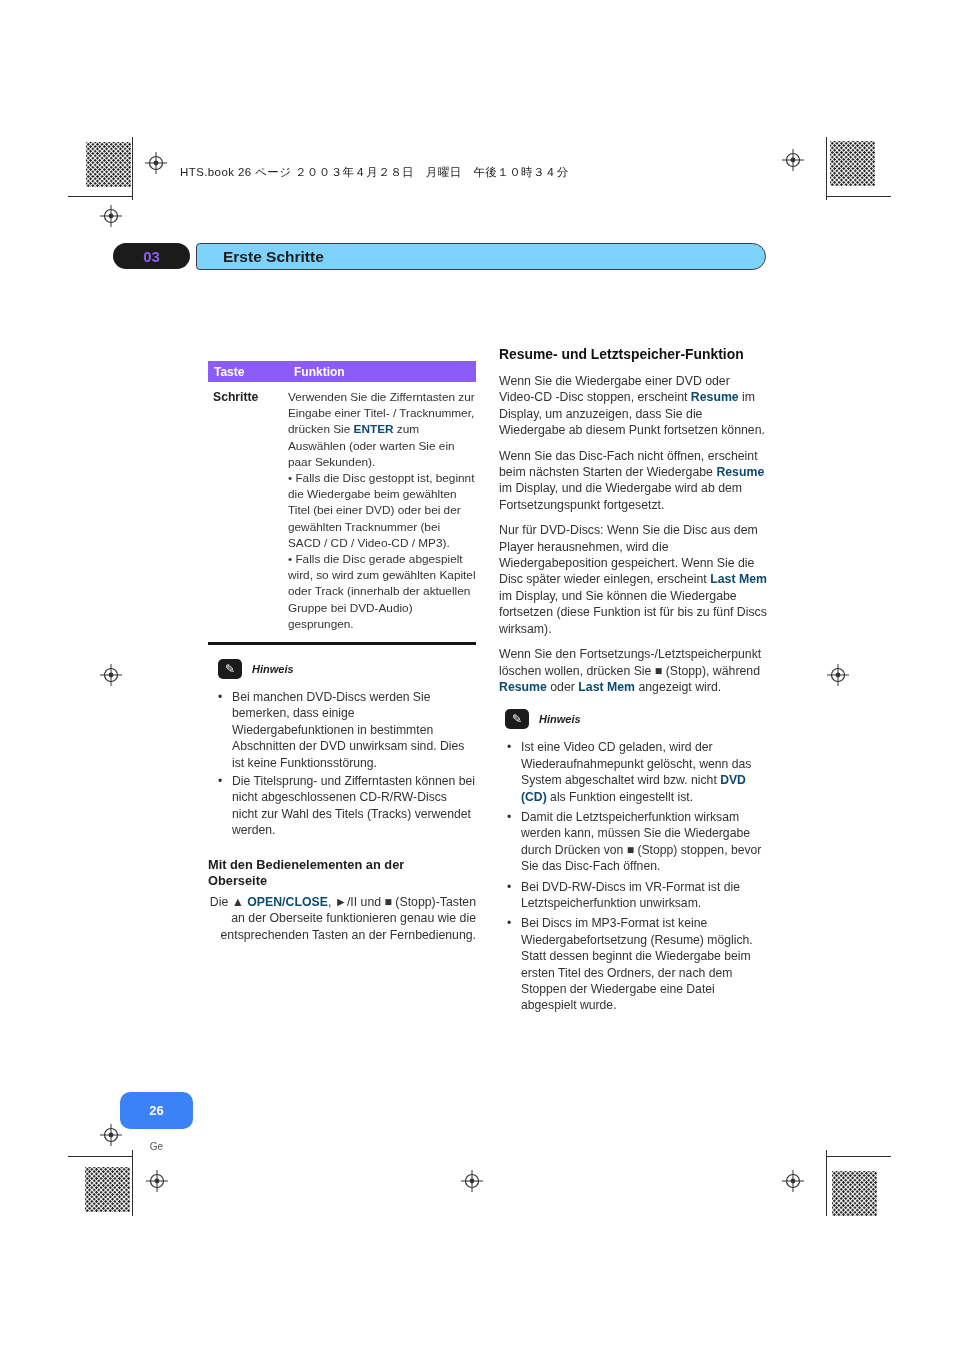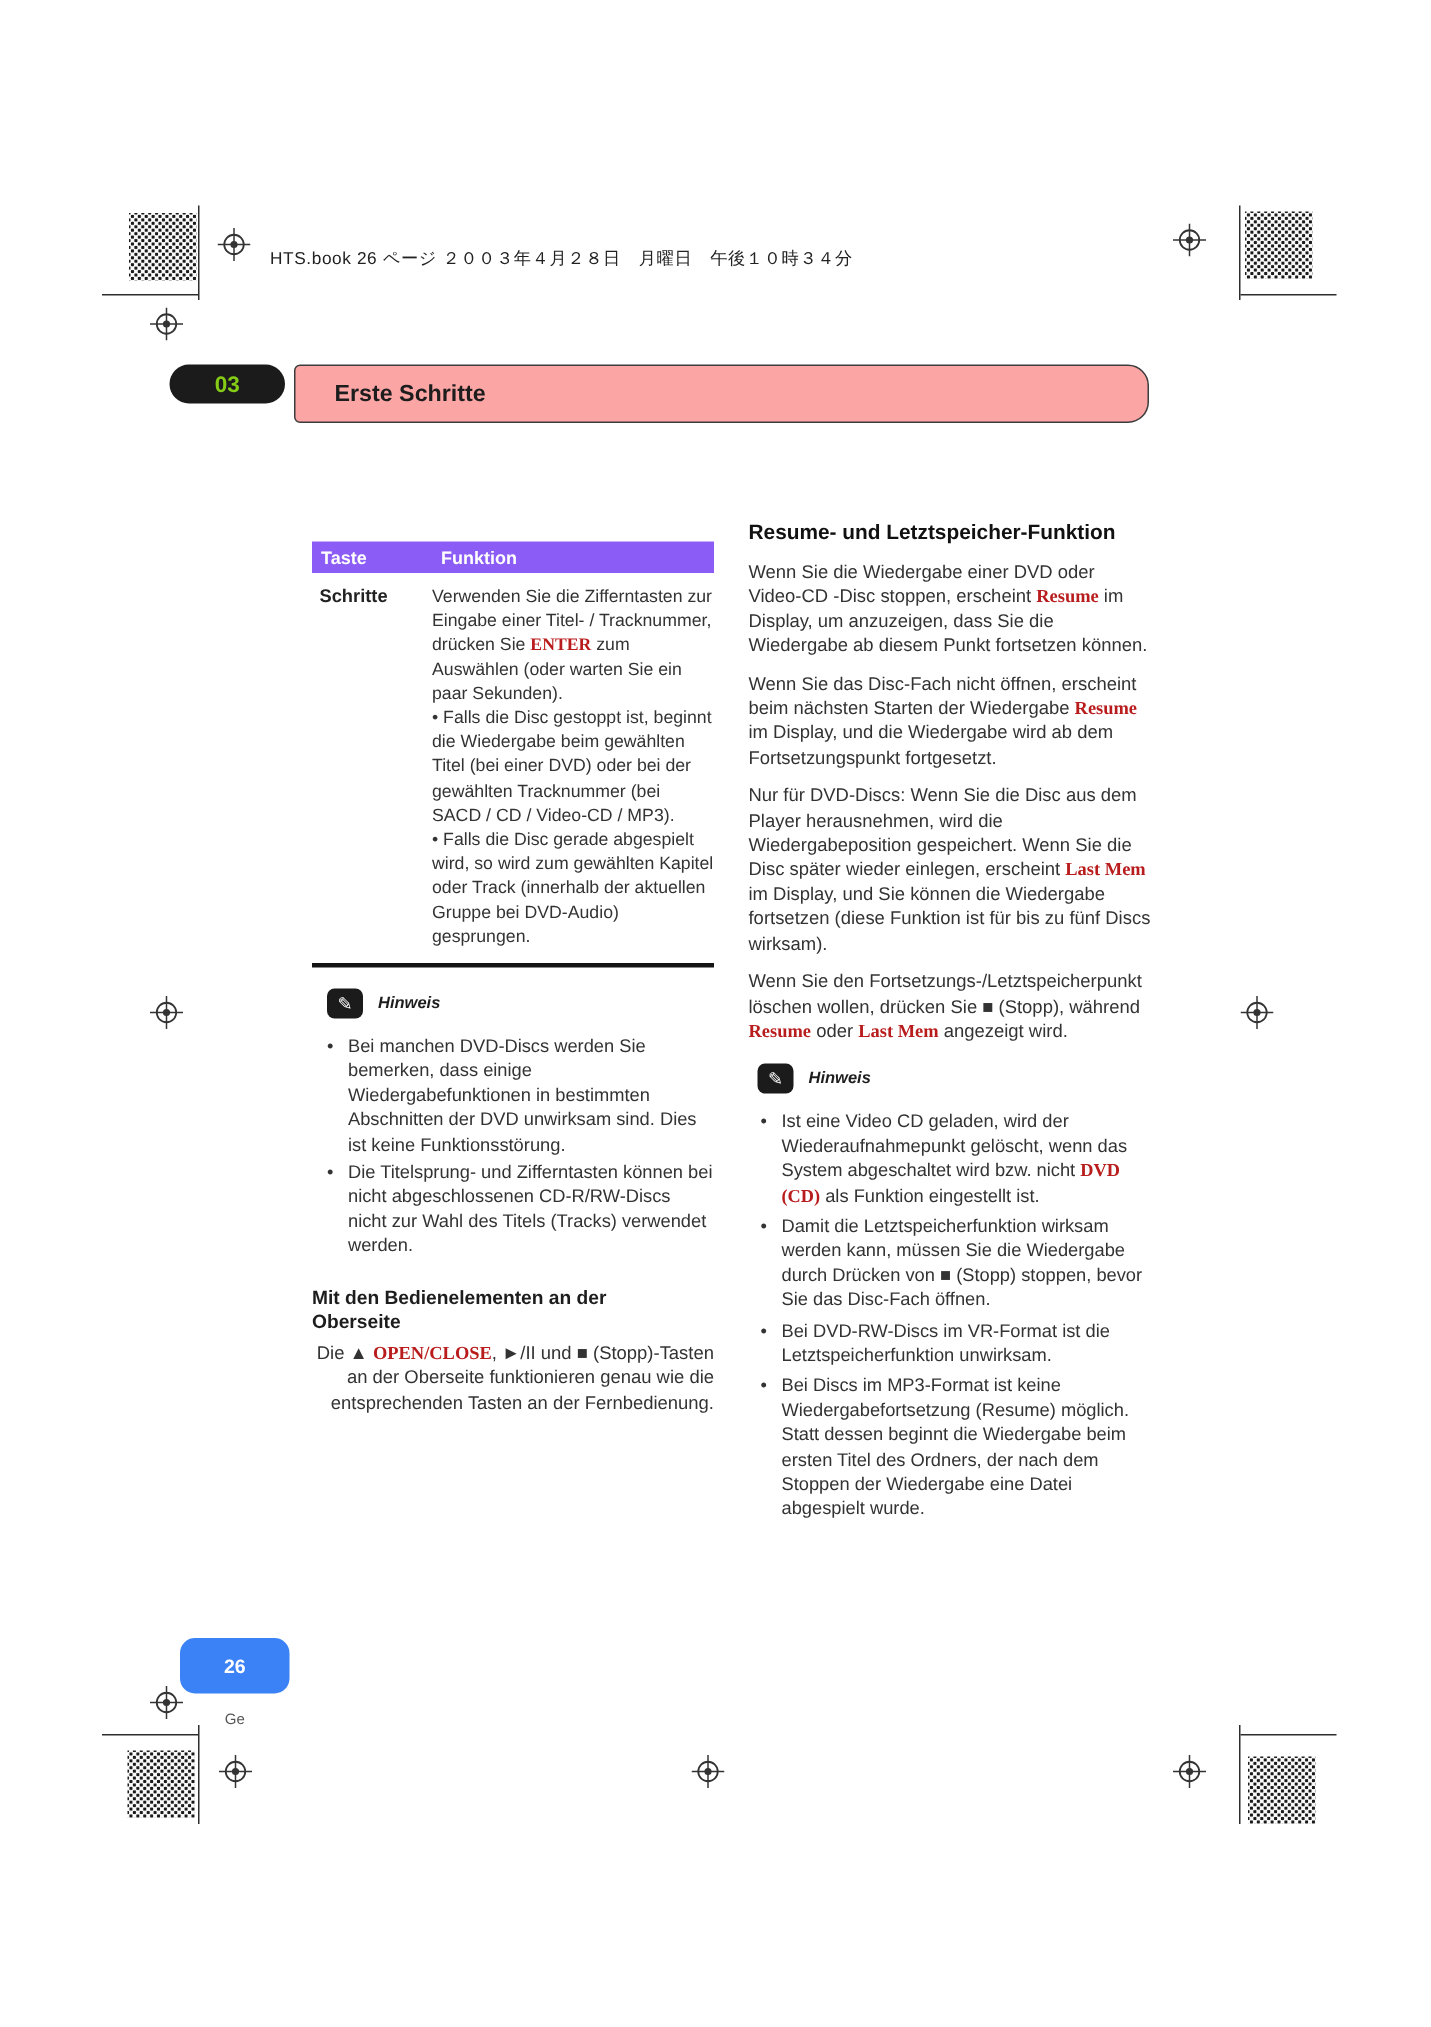--- a/index.html
+++ b/index.html
@@ -18,37 +18,37 @@
   .ht-bl { left:85px;  top:1167px; }
   .ht-br { left:832px; top:1171px; }
   .cropline { position:absolute; background:#2e2e2e; }
   .regmark { position:absolute; width:22px; height:22px; }
   .regmark svg { display:block; }
 
   .print-header { position:absolute; left:180px; top:165px; font-size:11.5px; color:#222; letter-spacing:0.4px; white-space:nowrap; }
 
   
   .chapter-badge { position:absolute; left:113px; top:243px; width:77px; height:26px; background:#1b1b1b;
-    color:#84cc16; font-weight:bold; font-size:15px; border-radius:13px; display:flex; align-items:center; justify-content:center; }
-  .chapter-bar { position:absolute; left:196px; top:243px; width:570px; height:39px; border:1.4px solid #3c3c3c;
-    border-radius:4px 14px 14px 4px; display:flex; align-items:center; padding-left:26px; background:#fca5a5; }
+    color:#8b5cf6; font-weight:bold; font-size:15px; border-radius:13px; display:flex; align-items:center; justify-content:center; }
+  .chapter-bar { position:absolute; left:196px; top:243px; width:570px; height:27px; border:1.4px solid #3c3c3c;
+    border-radius:4px 14px 14px 4px; display:flex; align-items:center; padding-left:26px; background:#7dd3fc; }
   .chapter-bar span { font-weight:bold; font-size:15.5px; color:#1d1d1d; }
 
   
   .col-left  { position:absolute; left:208px; top:361px; width:268px; }
   .col-right { position:absolute; left:499px; top:346px; width:268px; }
 
   
   .key-table { width:100%; border-collapse:collapse; border-bottom:3px solid #141414; }
   .key-table th { background:#8b5cf6; color:#fff; font-size:12px; font-weight:bold; text-align:left; padding:4px 0 3px 6px; height:21px; }
   .key-table th.c1 { width:80px; }
   .key-table td { vertical-align:top; font-size:11.8px; line-height:16.2px; color:#333; padding:7px 0 10px 0; }
   .key-table td.key { font-weight:bold; font-size:12.2px; padding-left:5px; color:#222; }
   .key-table td.fn p { margin:0; }
-  b { color:#b91c1c;font-family:Liberation Serif, serif; }
+  b { color:#0c4a6e; }
 
   
   .note-head { display:flex; align-items:center; gap:10px; margin:14px 0 10px 10px; }
   .note-icon { width:24px; height:20px; background:#1b1b1b; border-radius:5px; color:#fff; display:flex;
     align-items:center; justify-content:center; font-size:12px; }
   .note-label { font-weight:bold; font-size:11px; color:#1d1d1d;font-style:italic; }
   .note-list { list-style:none; margin-left:10px; }
   .note-list li { display:flex; margin-bottom:2px; }
   .note-list .bullet { flex:0 0 14px; font-size:12.2px; line-height:16.4px; }
   .note-list .btext { font-size:12.2px; line-height:16.4px; }

